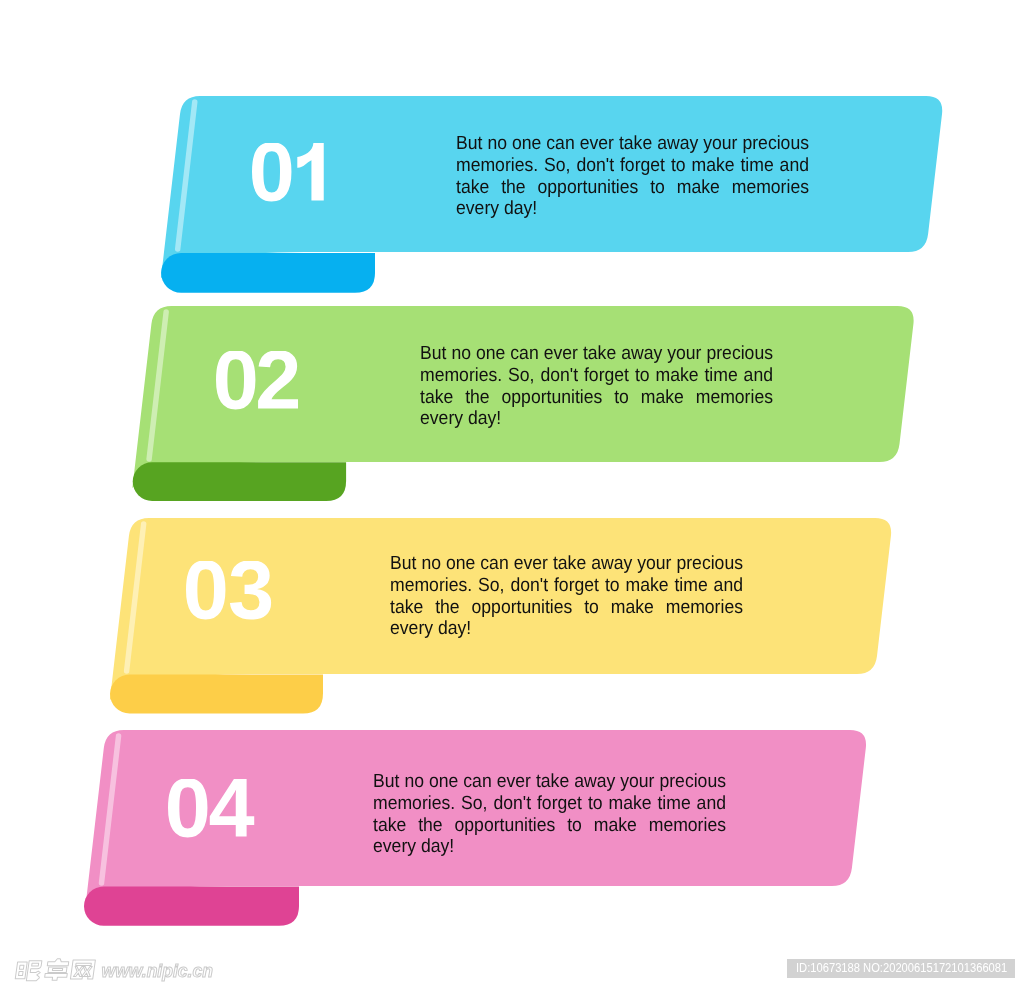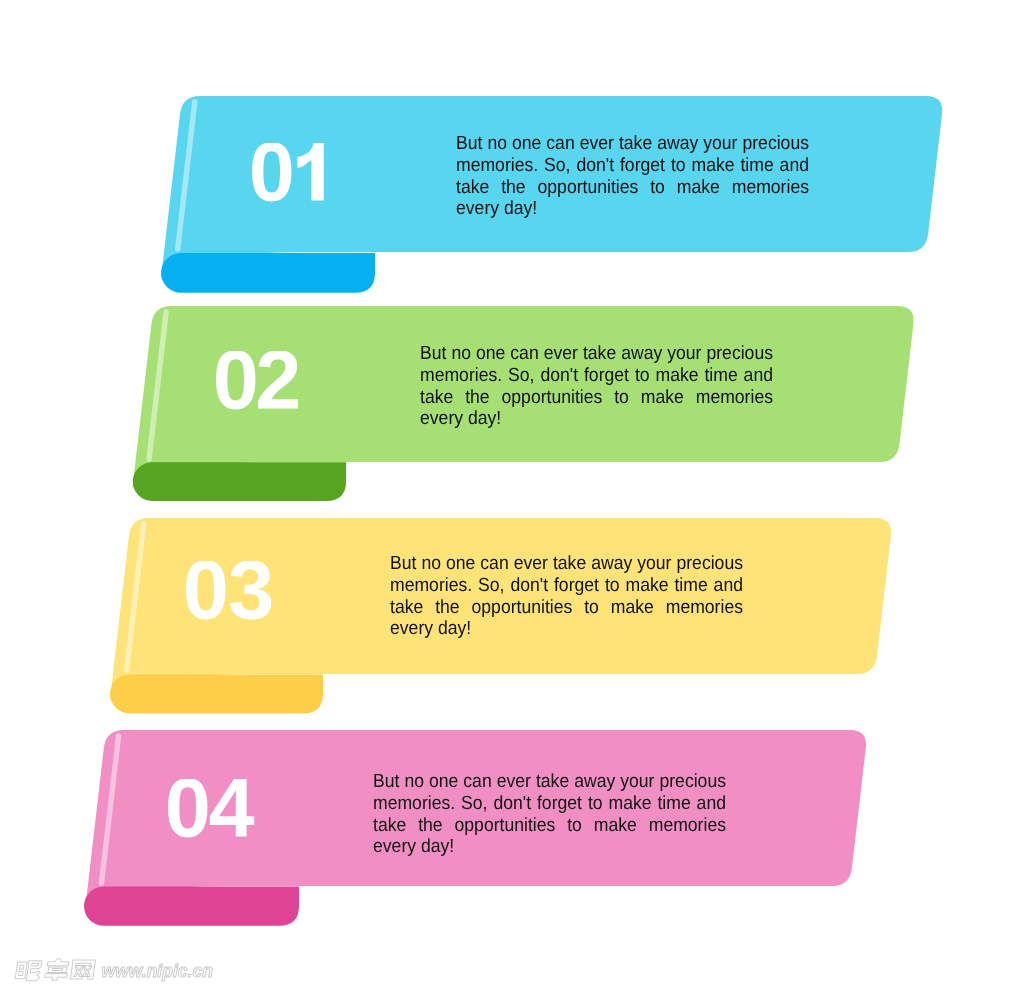--- a/index.html
+++ b/index.html
@@ -124,14 +124,17 @@
           <g transform="translate(59.8,0) skewX(-8)">
             <path d="M0 5.1h22.3v18.9h-5.1v-2.6h-5.6v2.6H0z"></path>
             <path d="M3.4 8.2h15.3v2.2H3.4z"></path>
             <path d="M4.8 11.4l2.5 4.4 2.3-4.4h2.3l-3.2 5.4 2.7 4.7H8.9l-1.8-3.5-2.1 3.5H2.6l3.1-4.9-2.7-5.2z"></path>
             <path d="M13 11.4l2.5 4.4 2.3-4.4h2.3l-3.2 5.4 2.7 4.7h-2.5l-1.8-3.5-2.1 3.5h-2.4l3.1-4.9-2.7-5.2z"></path>
           </g>
         </g>
         <text x="87.5" y="21.5" font-family="Liberation Sans, sans-serif" font-size="17.55" font-weight="bold" font-style="italic" fill="none" stroke="#cbcbcb" stroke-width="1.0">www.nipic.cn</text>
       </svg></div>
 
+  <div id="idbar">
+    <span>ID:10673188 NO:20200615172101366081</span>
+  </div>
 
 </div>
 
 </body></html>

